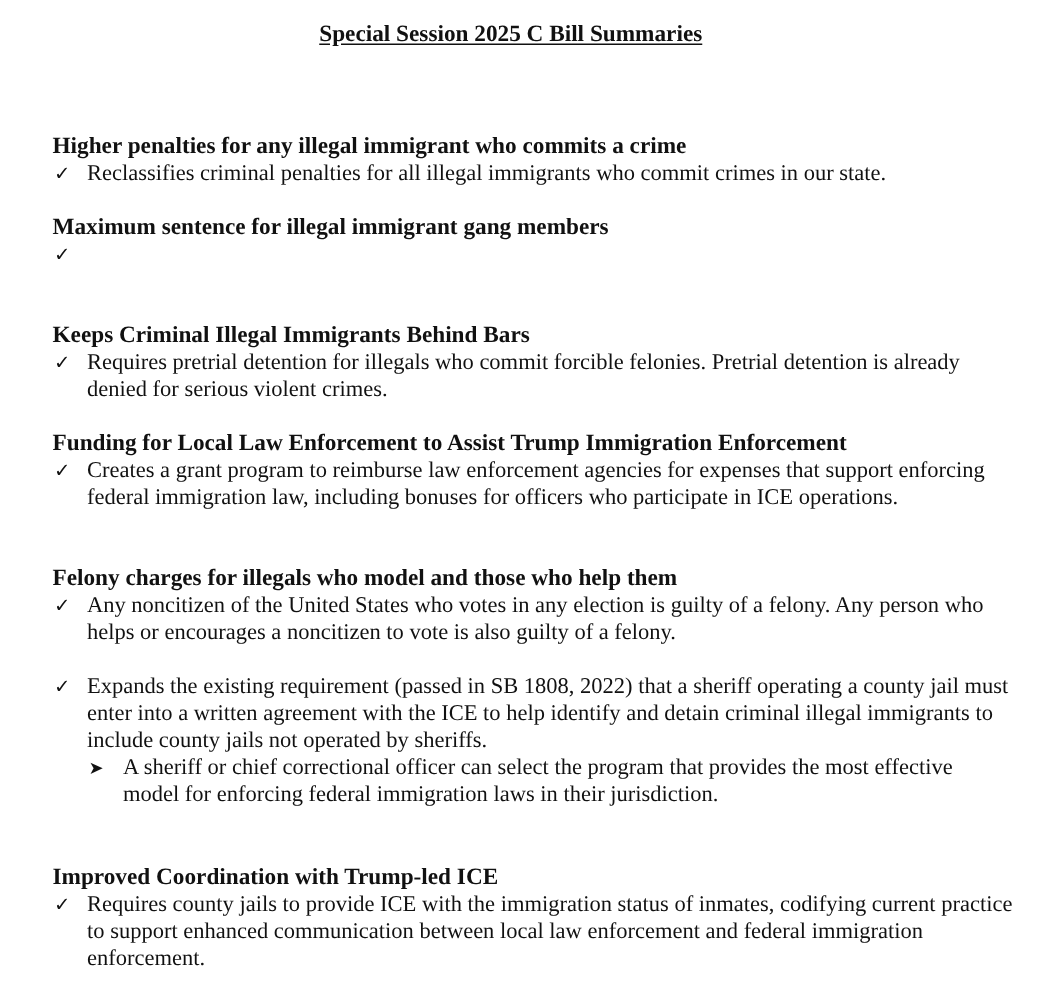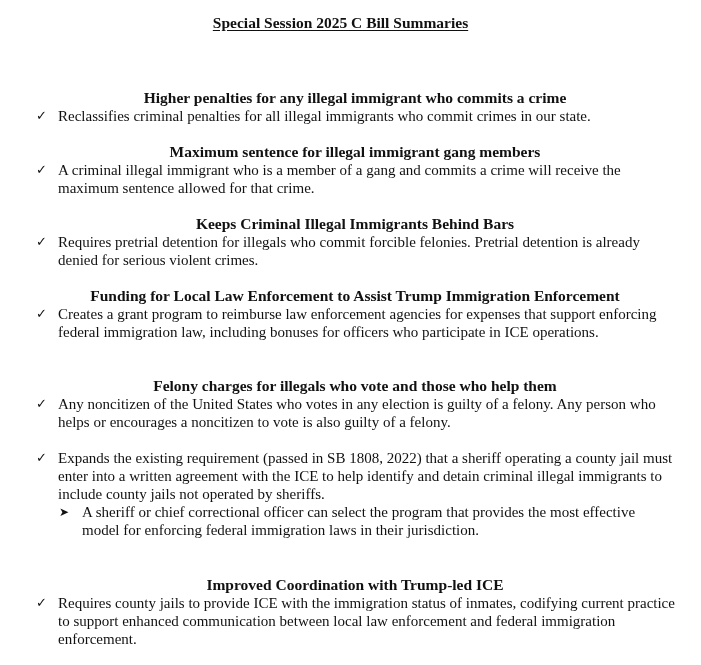--- a/index.html
+++ b/index.html
@@ -46,21 +46,20 @@
     .section {
       position: absolute;
       left: 35px;
       width: 640px;
     }
     .section-heading {
       font-weight: bold;
       font-size: 15.5px;
       line-height: 18px;
       margin: 0;
-      text-align: center;
     }
     .bullet {
       position: relative;
       padding-left: 23px;
       font-size: 15px;
       line-height: 18px;
       margin: 0;
     }
     .bullet .mark {
       position: absolute;
@@ -97,42 +96,41 @@
     <p class="bullet">
       <span class="mark">✓</span>
       <span>Reclassifies criminal penalties for all illegal immigrants who commit crimes in our state.</span>
     </p>
   </div>
 
   <div class="section" style="top:143px;">
     <p class="section-heading">Maximum sentence for illegal immigrant gang members</p>
     <p class="bullet">
       <span class="mark">✓</span>
-      <span>A criminal illegal immigrant who is a member of a gang and commits a crime will receive the maximum sentence allowed for that crime.</span>
     </p>
   </div>
 
   <div class="section" style="top:215px;">
     <p class="section-heading">Keeps Criminal Illegal Immigrants Behind Bars</p>
     <p class="bullet">
       <span class="mark">✓</span>
       <span>Requires pretrial detention for illegals who commit forcible felonies. Pretrial detention is already denied for serious violent crimes.</span>
     </p>
   </div>
 
   <div class="section" style="top:287px;">
     <p class="section-heading">Funding for Local Law Enforcement to Assist Trump Immigration Enforcement</p>
     <p class="bullet">
       <span class="mark">✓</span>
       <span>Creates a grant program to reimburse law enforcement agencies for expenses that support enforcing federal immigration law, including bonuses for officers who participate in ICE operations.</span>
     </p>
   </div>
 
   <div class="section" style="top:377px;">
-    <p class="section-heading">Felony charges for illegals who vote and those who help them</p>
+    <p class="section-heading">Felony charges for illegals who model and those who help them</p>
     <p class="bullet">
       <span class="mark">✓</span>
       <span>Any noncitizen of the United States who votes in any election is guilty of a felony. Any person who helps or encourages a noncitizen to vote is also guilty of a felony.</span>
     </p>
   </div>
 
   <div class="section" style="top:449px;">
     <p class="bullet">
       <span class="mark">✓</span>
       <span>Expands the existing requirement (passed in SB 1808, 2022) that a sheriff operating a county jail must enter into a written agreement with the ICE to help identify and detain criminal illegal immigrants to include county jails not operated by sheriffs.</span>

